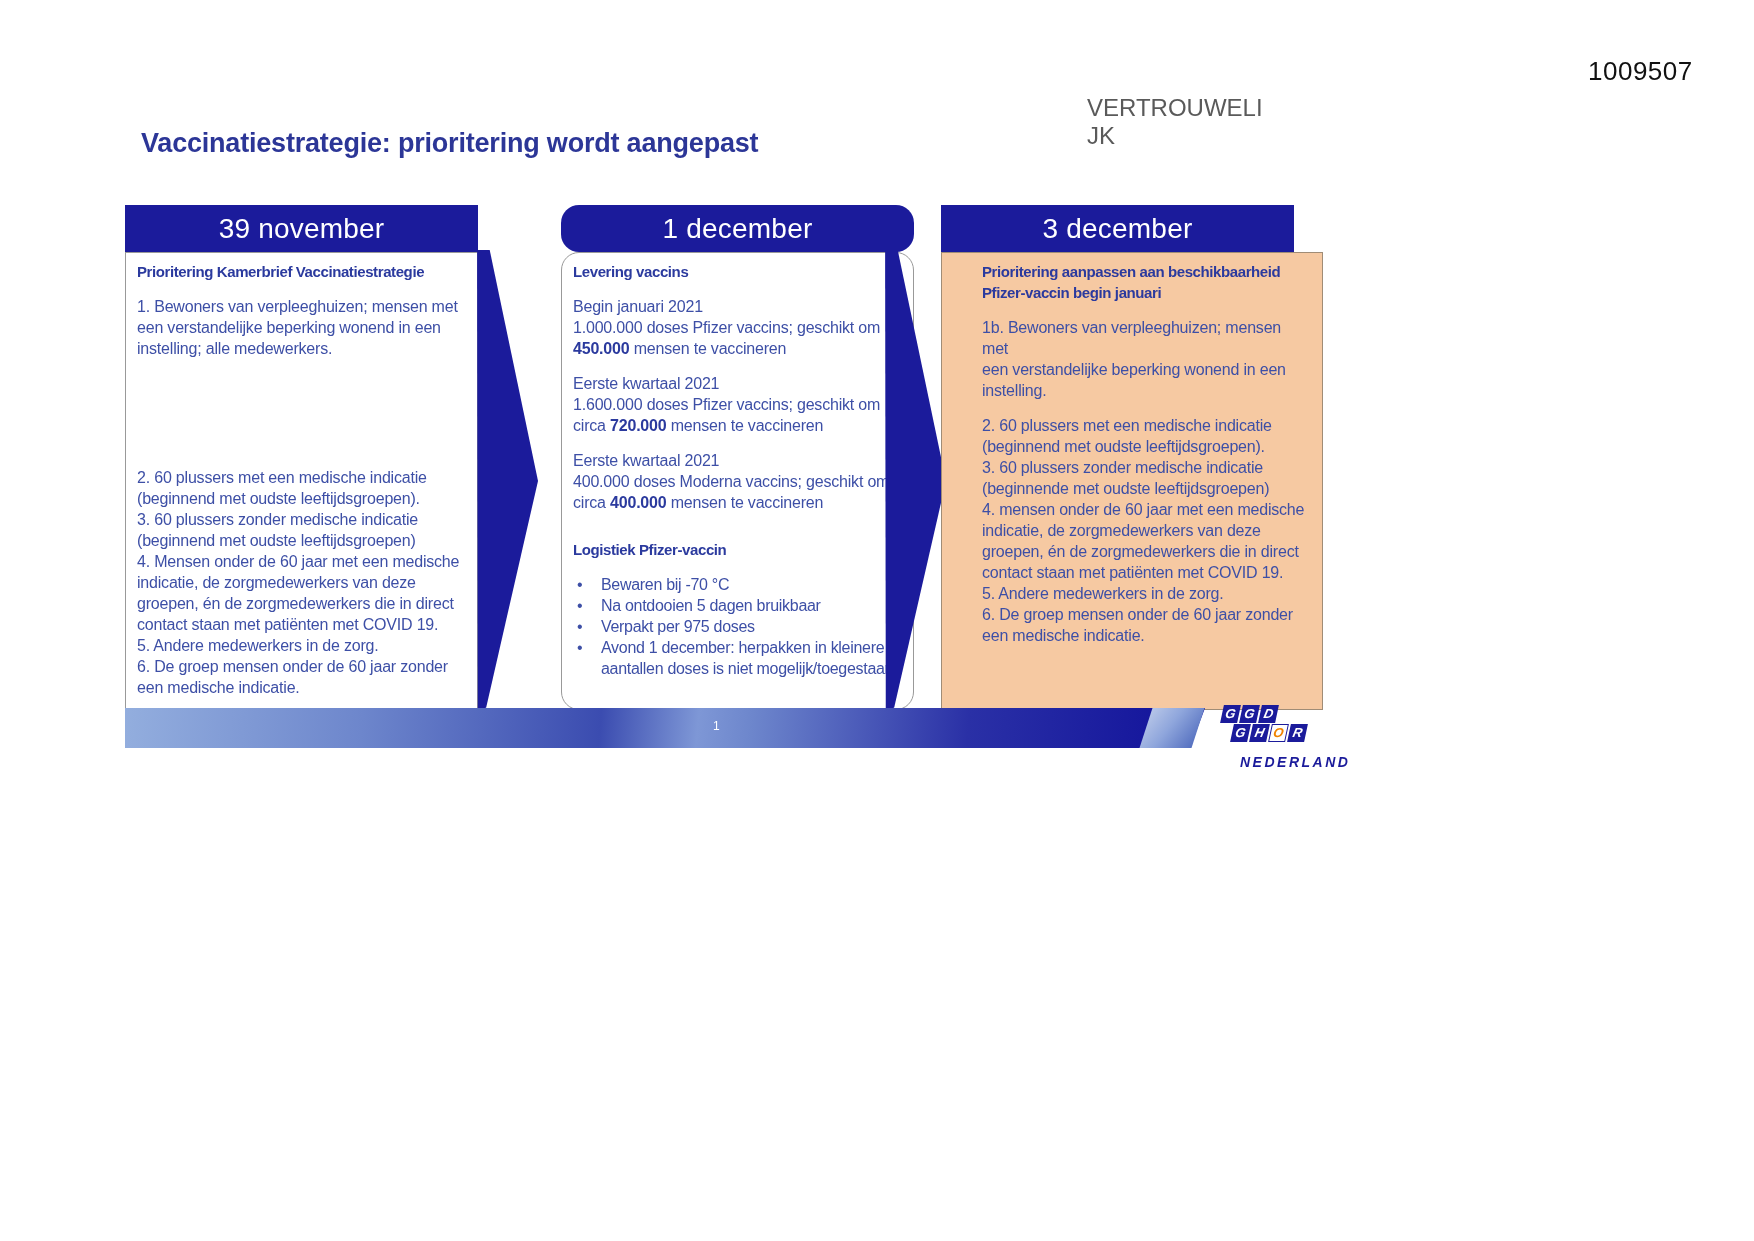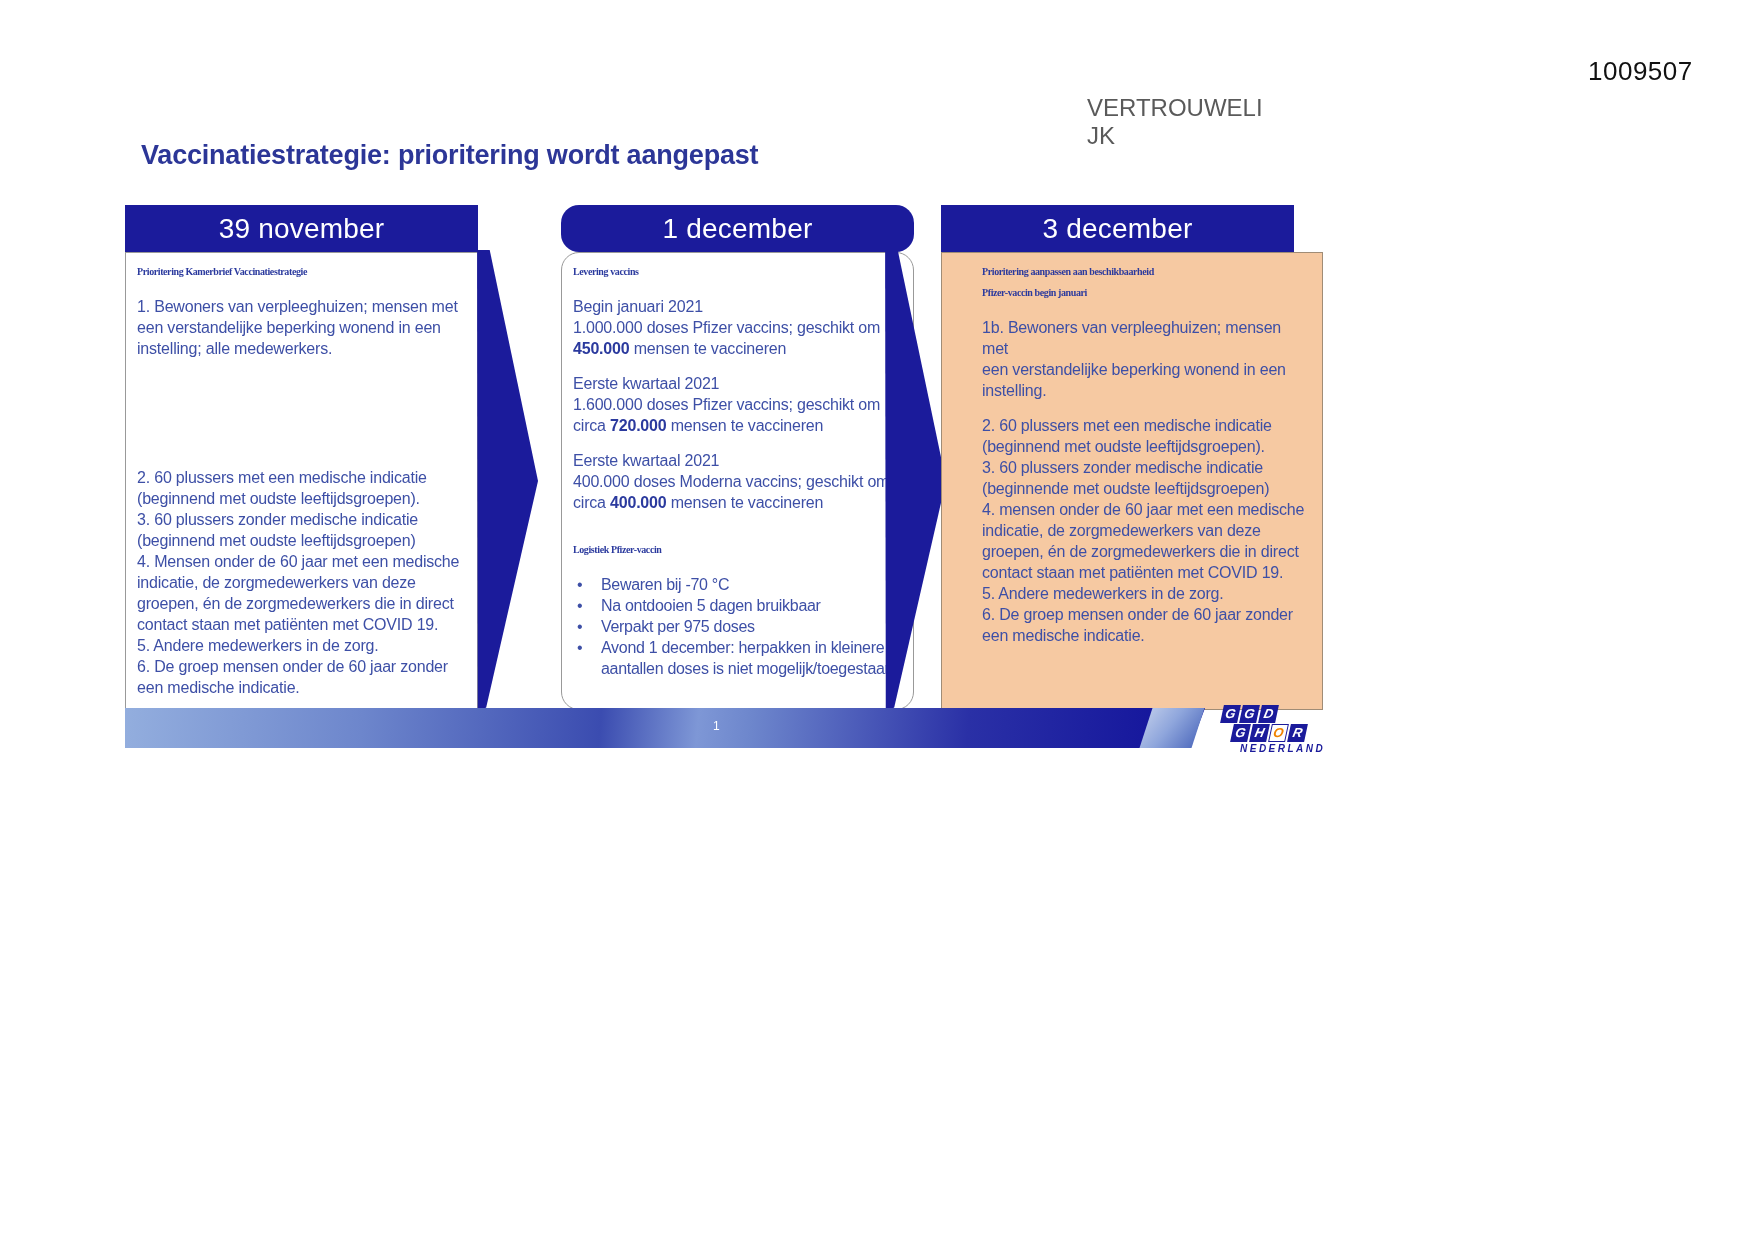--- a/index.html
+++ b/index.html
@@ -8,39 +8,39 @@
     background:#ffffff;
     font-family:"Liberation Sans", sans-serif;
     position:relative;
     overflow:hidden;
   }
   .abs{position:absolute;}
 
   
   .doc-number{left:1588px;top:56px;font-size:26px;color:#111111;letter-spacing:0.5px;}
   .watermark{left:1087px;top:94px;font-size:24px;color:#5a5a5a;line-height:1.15;white-space:pre-line;}
-  .slide-title{left:141px;top:140px;font-size:27px;font-weight:bold;color:#2c3697;letter-spacing:-0.2px;}
+  .slide-title{left:141px;top:128px;font-size:27px;font-weight:bold;color:#2c3697;letter-spacing:-0.2px;}
   .col-header{
     position:absolute;top:205px;height:47px;width:353px;
     background:#1b1b9b;color:#ffffff;
     font-size:28px;text-align:center;line-height:47px;
     letter-spacing:0.2px;
   }
   .col-body{
     position:absolute;top:252px;height:448px;width:329px;
     background:#ffffff;border:1px solid #999999;
     padding:8px 11px 0 11px;
     font-size:16px;line-height:21px;color:#3d4fa6;letter-spacing:-0.2px;
   }
   .col-body.peach{background:#f6c9a2;border-color:#a08c76;padding-left:40px;}
   .c1{left:125px;} .c2{left:561px;border-radius:18px;} .c3{left:941px;}
   .pre{white-space:pre-line;}
   .col-heading{
-    font-weight:bold;color:#2b3a9e;font-size:10px;letter-spacing:-0.4px;
-    line-height:21px;margin:0 0 14px 0;white-space:pre-line;font-family:Liberation Serif, serif;
+    font-weight:bold;color:#2b3a9e;font-size:15px;letter-spacing:-0.4px;
+    line-height:21px;margin:0 0 14px 0;white-space:pre-line;
   }
   .para{margin:0 0 14px 0;}
   .gap-large{margin-top:108px;}
   .bold-num{font-weight:bold;color:#2b3a9e;margin-top:13px;}
   .heading2{margin-top:26px;}
   .bullet-row{display:flex;letter-spacing:-0.3px;}
   .bullet-dot{width:24px;flex:0 0 24px;padding-left:4px;}
 
   
   .arrow{
@@ -70,22 +70,22 @@
   .logo-row{display:flex;gap:2px;}
   .logo-row.r2{margin:1px 0 0 10px;}
   .tile{
     background:#1b1b9b;color:#ffffff;
     font-weight:bold;font-style:italic;font-size:13px;
     width:17px;height:18px;line-height:18px;text-align:center;
     transform:skewX(-12deg);
   }
   .tile.orange{background:#ffffff;color:#f08300;border:1px solid #1b1b9b;height:16px;line-height:16px;width:15px;}
   .logo-country{
-    margin:1px 0 0 18px;color:#1b1b9b;
-    font-style:italic;font-weight:bold;font-size:10px;letter-spacing:2.5px;white-space:nowrap;
+    margin:12px 0 0 18px;color:#1b1b9b;
+    font-style:italic;font-weight:bold;font-size:14px;letter-spacing:2.5px;white-space:nowrap;
   }
 </style>
 </head>
 <body>
 
 <div class="abs doc-number">1009507</div>
 
 <div class="abs watermark pre">VERTROUWELI
 JK</div>
 

